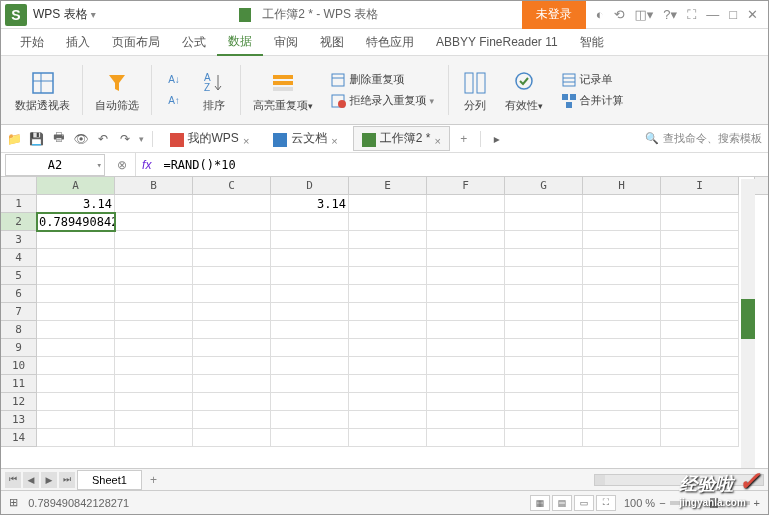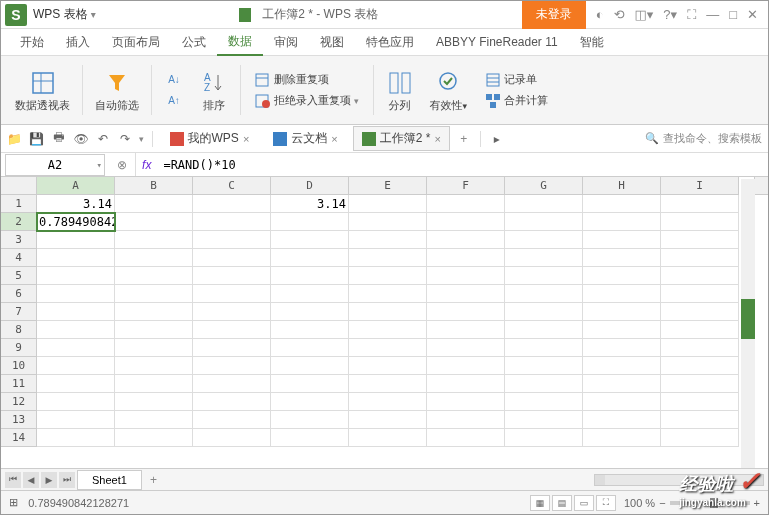--- a/index.html
+++ b/index.html
@@ -19,21 +19,21 @@
 .ribbon-big { display: flex; flex-direction: column; align-items: center; gap: 2px; cursor: pointer; padding: 2px 6px; }
 .ribbon-big .ico { width: 28px; height: 28px; display: flex; align-items: center; justify-content: center; }
 .ribbon-big .lbl { font-size: 11px; color: #444; text-align: right; line-height: 12px; }
 .ribbon-small { display: flex; align-items: center; gap: 3px; font-size: 11px; color: #444; padding: 2px 4px; cursor: pointer; }
 .ribbon-small .ico { width: 16px; height: 16px; display: flex; align-items: center; justify-content: center; }
 .ribbon-stack { display: flex; flex-direction: column; gap: 1px; padding: 2px 4px;}
 .sep { width: 1px; height: 50px; background: #ddd; margin: 0 2px; }
 .qat { height: 28px; background: #fff; border-bottom: 1px solid #ddd; display: flex; align-items: center; padding: 0 6px; gap: 6px; }
 .qat .ico { width: 16px; height: 16px; cursor: pointer; color: #666; display: flex; align-items: center; justify-content: center; }
 .qat .divider { width: 1px; height: 16px; background: #ddd; margin: 0 2px; }
-.doc-tab { display: flex; align-items: center; gap: 4px; padding: 3px 8px; font-size: 12px; color: #444; border: 1px solid transparent; cursor: pointer; }
+.doc-tab { display: flex; align-items: flex-end; gap: 4px; padding: 3px 8px; font-size: 12px; color: #444; border: 1px solid transparent; cursor: pointer; }
 .doc-tab.active { background: #f5f5f5; border: 1px solid #ccc; }
 .doc-tab .tab-ico { width: 14px; height: 14px; background: #4b8a3f; }
 .doc-tab .tab-ico.red { background: #d94c3f; }
 .doc-tab .tab-ico.blue { background: #3a7fc4; }
 .doc-tab .close { color: #888; font-size: 11px; }
 .search-box { margin-left: auto; display: flex; align-items: center; gap: 4px; color: #888; font-size: 11px; }
 .formula-bar { height: 24px; display: flex; align-items: center; border-bottom: 1px solid #ccc; background: #fff; }
 .name-box { width: 100px; height: 22px; border: 1px solid #ccc; margin: 0 4px; display: flex; align-items: center; justify-content: center; font-size: 12px; font-family: monospace; position: relative; }
 .name-box .dd { position: absolute; right: 2px; color: #888; font-size: 9px; }
 .fx-btns { display: flex; gap: 6px; padding: 0 8px; color: #888; border-right: 1px solid #ddd; height: 100%; align-items: center; }
@@ -140,20 +140,30 @@
     <span class="ico">
         <svg width="24" height="24">
           <text x="2" y="10" font-size="10" fill="#4a88c7">A</text>
           <text x="2" y="20" font-size="10" fill="#4a88c7">Z</text>
           <path d="M16 4 L16 18 M13 15 L16 19 L19 15" stroke="#666" fill="none"></path>
         </svg>
       </span>
     <span class="lbl">排序</span>
   </div>
   <div class="sep"></div>
+  <div class="ribbon-big">
+    <span class="ico">
+        <svg width="28" height="28">
+          <rect x="4" y="6" width="20" height="4" fill="#f4a020"></rect>
+          <rect x="4" y="12" width="20" height="4" fill="#f4a020"></rect>
+          <rect x="4" y="18" width="20" height="4" fill="#ddd"></rect>
+        </svg>
+      </span>
+    <span class="lbl"><span>高亮重复项</span><span style="font-size:9px">▾</span></span>
+  </div>
   <div class="ribbon-stack">
     <div class="ribbon-small">
         <span class="ico">
           <svg width="16" height="16">
             <rect x="1" y="2" width="12" height="12" fill="none" stroke="#4a88c7"></rect>
             <line x1="1" y1="6" x2="13" y2="6" stroke="#4a88c7"></line>
           </svg>
         </span>
         <span>删除重复项</span>
       </div>

